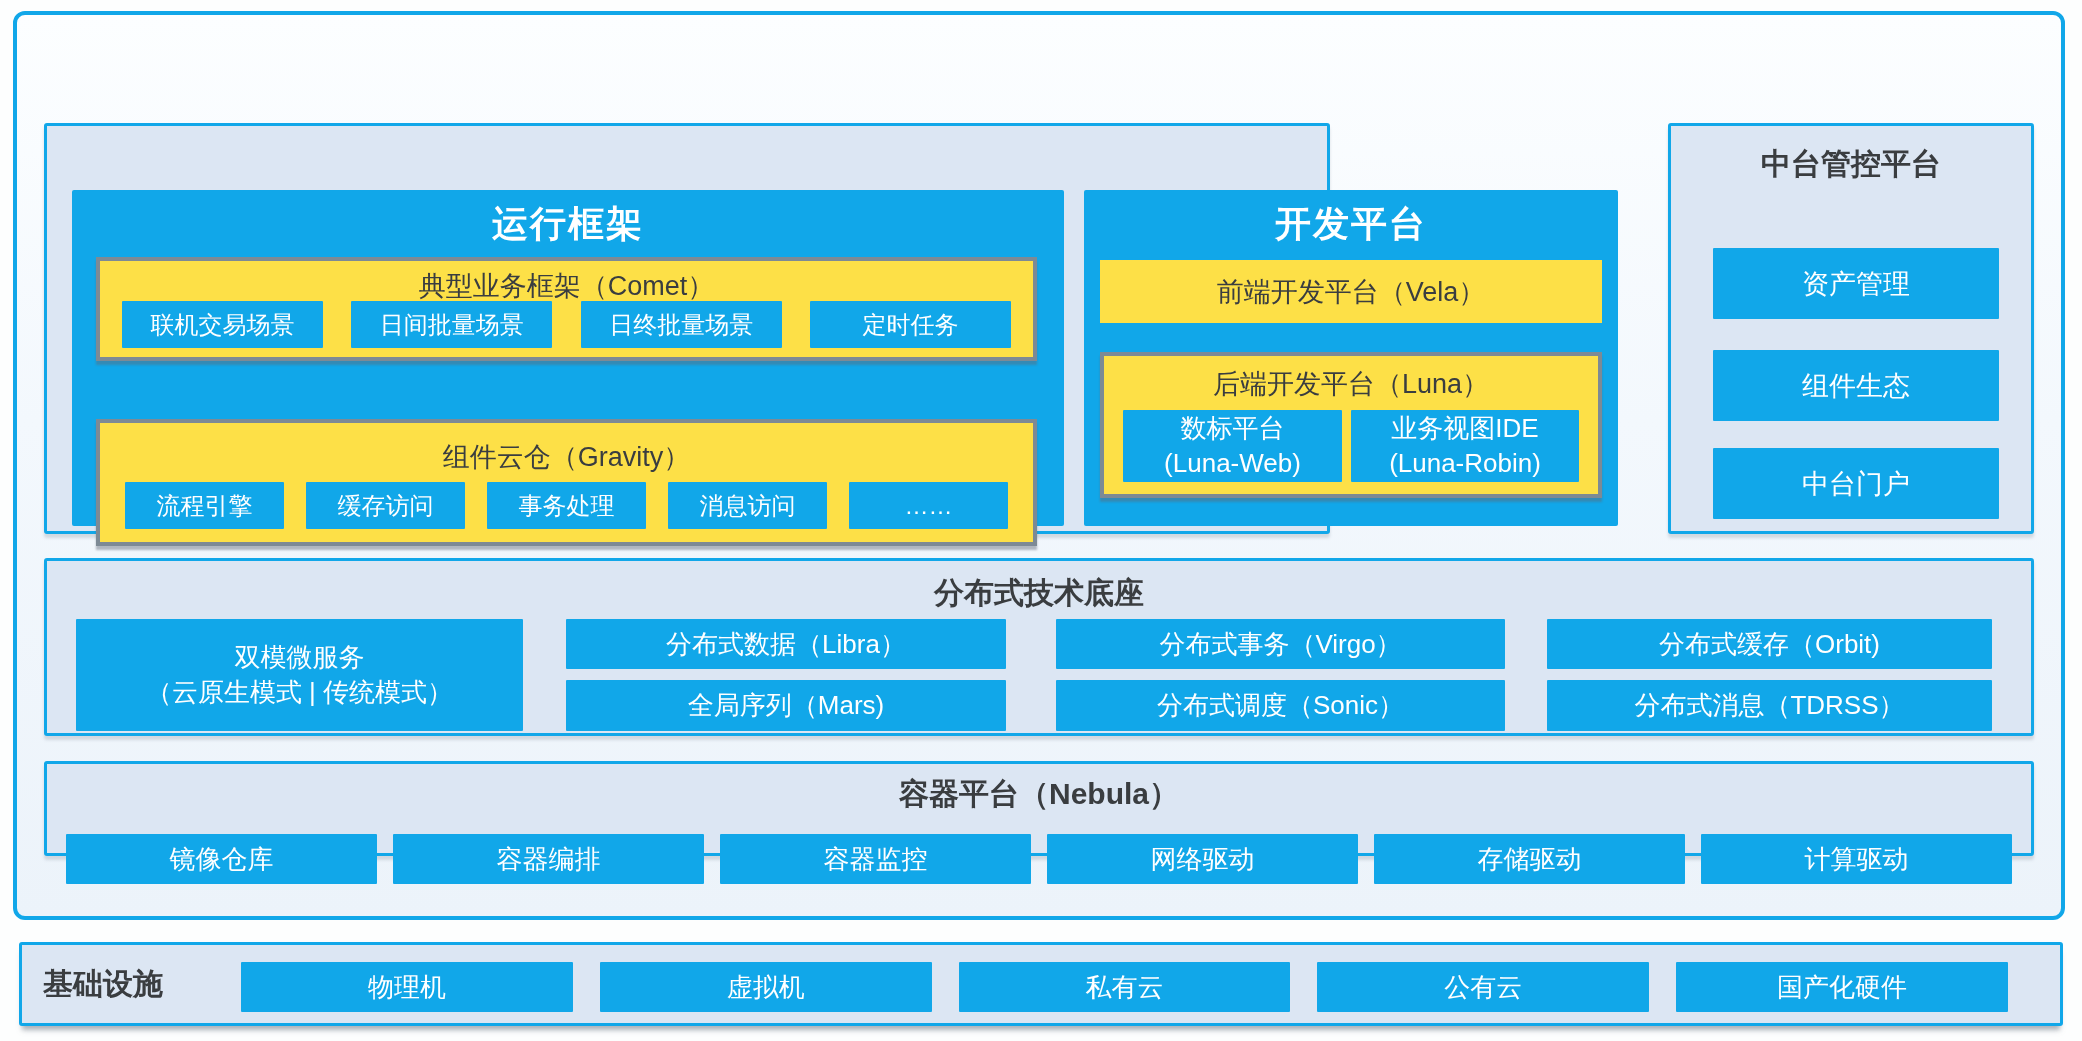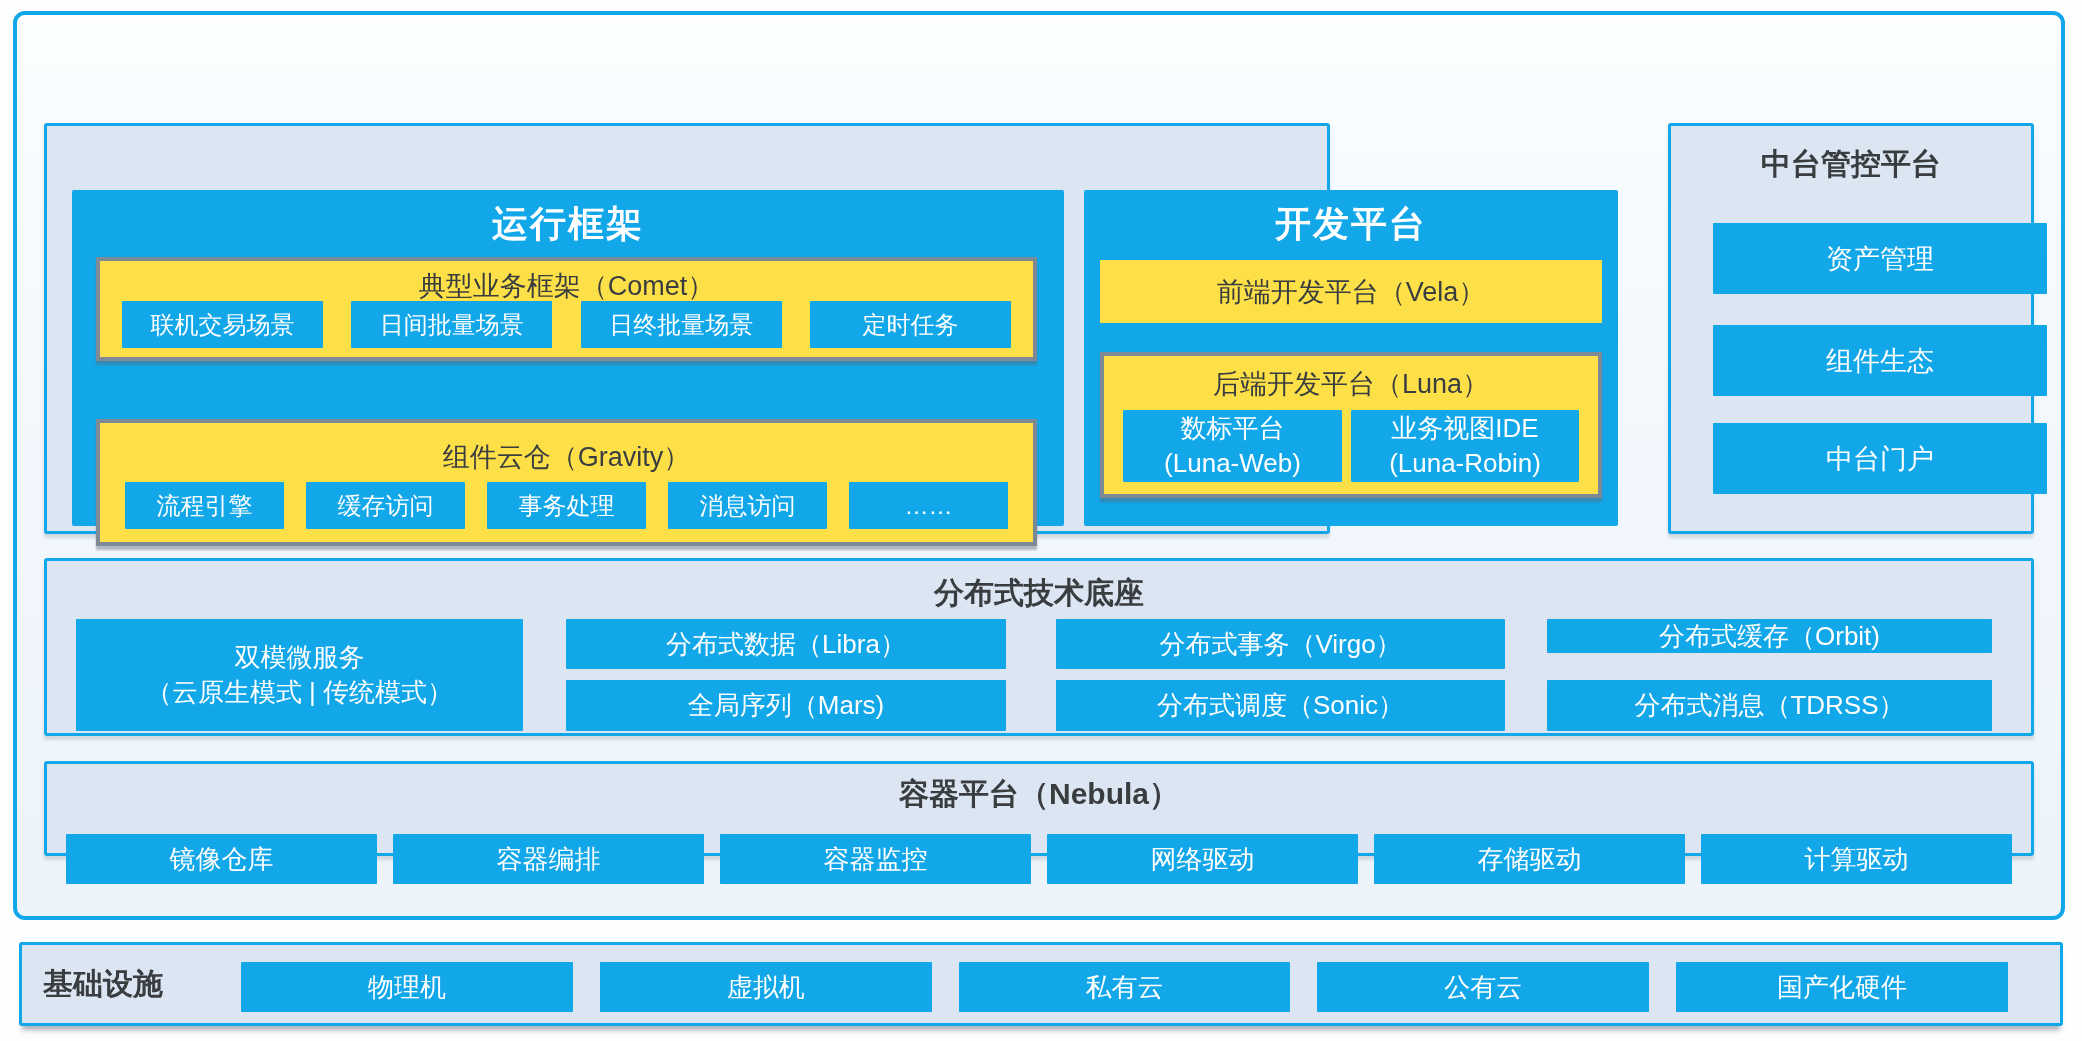--- a/index.html
+++ b/index.html
@@ -38,21 +38,21 @@
   }
   .whitebox.no-border { border:none; box-shadow:none; }
   .whitebox-label { display:block; text-align:center; font-size:27px; color:#3a3d40; }
 
   .node {
     background:#11a7e9; color:#ffffff; text-align:center; font-size:24px;
     display:flex; align-items:center; justify-content:center; border-radius:1px;
   }
   .row { position:absolute; display:flex; justify-content:space-between; }
 
-  .mid-btn { position:absolute; left:42px; width:334px; height:71px; font-size:27px; }
+  .mid-btn { position:absolute; left:42px; width:286px; height:71px; font-size:27px;margin-top:25px; }
 
   .cell { position:absolute; font-size:26px; }
   .twoline { flex-direction:column; line-height:1.35; font-size:26px;justify-content:center; }
 
   .flexrow { position:absolute; display:flex; gap:16px; }
   .flexrow .node { flex:1; height:50px; font-size:26px; }
 
   .infra-label { position:absolute; left:21px; top:0; height:100%; display:flex; align-items:center; font-size:30px; font-weight:700; color:#3a3d40; }
   .infra-row { position:absolute; left:219px; right:52px; top:17px; display:flex; gap:27px; }
   .infra-row .node { flex:1; height:50px; font-size:26px; }
@@ -131,21 +131,21 @@
       <span>双模微服务</span>
       <span>（云原生模式 | 传统模式）</span>
     </div>
 
     <div class="node cell" style="left:519px;  top:58px;  width:440px; height:50px;">分布式数据（Libra）</div>
     <div class="node cell" style="left:519px;  top:119px; width:440px; height:51px;">全局序列（Mars)</div>
 
     <div class="node cell" style="left:1009px; top:58px;  width:449px; height:50px;">分布式事务（Virgo）</div>
     <div class="node cell" style="left:1009px; top:119px; width:449px; height:51px;">分布式调度（Sonic）</div>
 
-    <div class="node cell" style="left:1500px; top:58px;  width:445px; height:34px;">分布式缓存（Orbit)</div>
+    <div class="node cell" style="left:1500px; top:58px;  width:445px; height:50px;">分布式缓存（Orbit)</div>
     <div class="node cell" style="left:1500px; top:119px; width:445px; height:51px;">分布式消息（TDRSS）</div>
   </div>
 
   <div class="panel" style="left:44px; top:761px; width:1990px; height:95px;">
     <div class="panel-title" style="top:10px;">容器平台（Nebula）</div>
     <div class="flexrow" style="left:19px; right:19px; top:70px;">
       <div class="node">镜像仓库</div>
       <div class="node">容器编排</div>
       <div class="node">容器监控</div>
       <div class="node">网络驱动</div>

